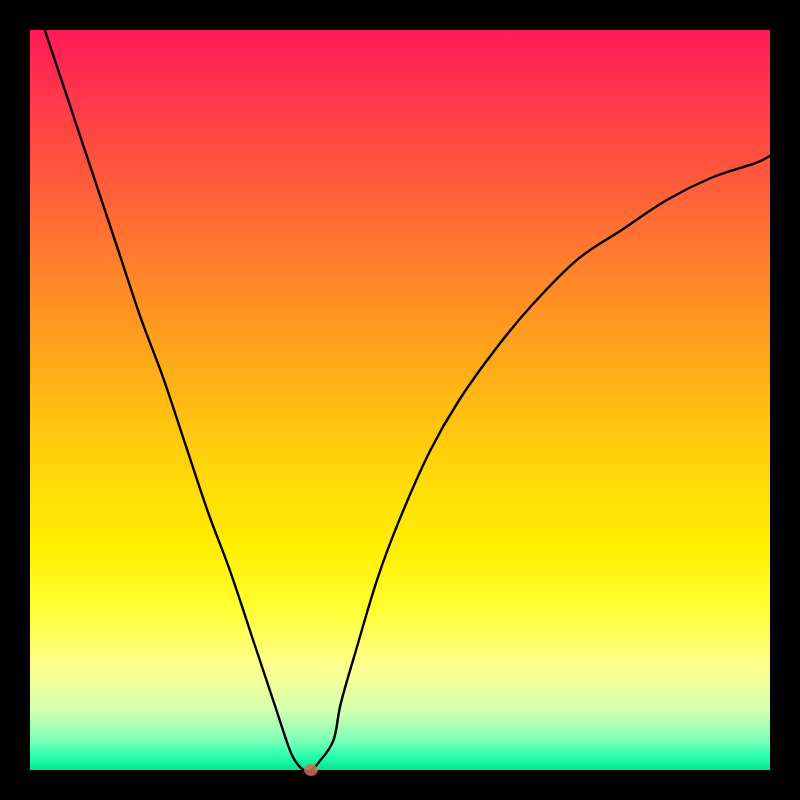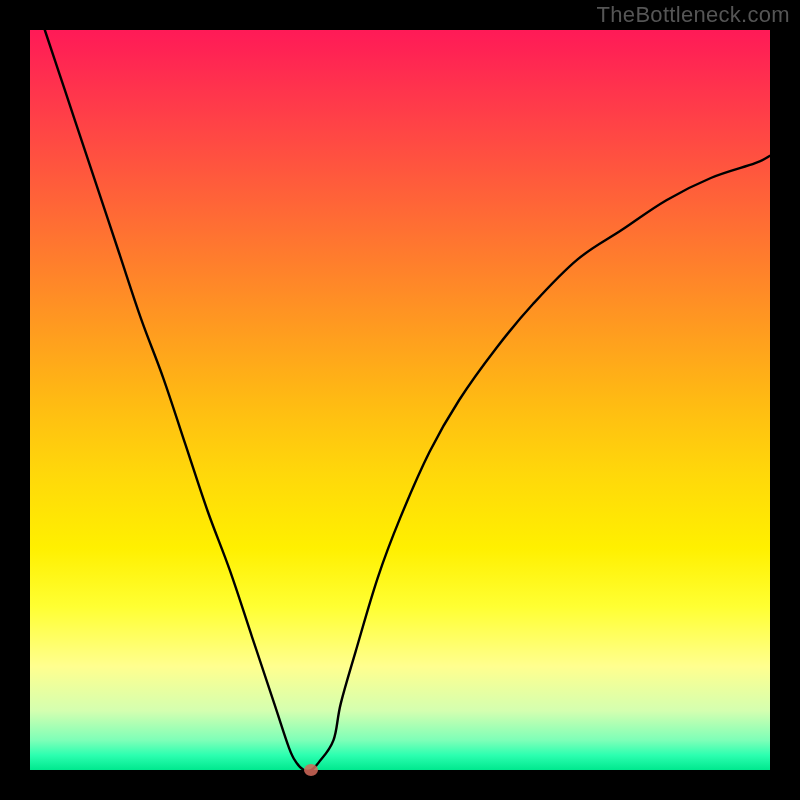--- a/index.html
+++ b/index.html
@@ -70,21 +70,20 @@
     opacity: 0.85;
     z-index: 3;
     transform: translate(-50%, -50%);
   }
 </style>
 </head>
 <body>
 
 <div class="frame">
 
-  <div class="watermark">TheBottleneck.com</div>
 
   <div class="plot-area"></div>
 
   <svg class="curve" viewBox="0 0 740 740" preserveAspectRatio="none">
     <path id="curve-path" fill="none" stroke="#000" stroke-width="2.4" stroke-linecap="round" stroke-linejoin="round" d="M 14.80 0.00 C 17.46 7.99, 24.27 28.42, 29.60 44.40 C 34.93 60.38, 37.74 68.82, 44.40 88.80 C 51.06 108.78, 58.61 131.42, 66.60 155.40 C 74.59 179.38, 80.81 198.02, 88.80 222.00 C 96.79 245.98, 103.01 265.96, 111.00 288.60 C 118.99 311.24, 125.21 325.16, 133.20 347.80 C 141.19 370.44, 147.41 390.42, 155.40 414.40 C 163.39 438.38, 169.61 458.36, 177.60 481.00 C 185.59 503.64, 191.81 517.56, 199.80 540.20 C 207.79 562.84, 214.01 582.82, 222.00 606.80 C 229.99 630.78, 237.54 653.42, 244.20 673.40 C 250.86 693.38, 255.00 707.14, 259.00 717.80 C 263.00 728.46, 263.74 728.60, 266.40 732.60 C 269.06 736.60, 271.14 738.67, 273.80 740.00 C 276.46 741.33, 278.54 741.33, 281.20 740.00 C 283.86 738.67, 284.60 737.93, 288.60 732.60 C 292.60 727.27, 299.40 721.06, 303.40 710.40 C 307.40 699.74, 306.80 689.38, 310.80 673.40 C 314.80 657.42, 318.94 644.24, 325.60 621.60 C 332.26 598.96, 339.81 571.58, 347.80 547.60 C 355.79 523.62, 360.68 511.04, 370.00 488.40 C 379.32 465.76, 388.94 443.11, 399.60 421.80 C 410.26 400.49, 417.21 388.65, 429.20 370.00 C 441.19 351.35, 452.88 335.52, 466.20 318.20 C 479.52 300.88, 488.55 289.78, 503.20 273.80 C 517.85 257.82, 531.62 242.72, 547.60 229.40 C 563.58 216.08, 576.02 210.46, 592.00 199.80 C 607.98 189.14, 620.42 179.52, 636.40 170.20 C 652.38 160.88, 664.82 154.66, 680.80 148.00 C 696.78 141.34, 714.54 137.20, 725.20 133.20 C 735.86 129.20, 737.34 127.13, 740.00 125.80"></path>
   </svg>
 
   <div id="marker" class="marker" style="left: 311.2px; top: 770px; background: rgb(211, 106, 90);"></div>
 
 </div>

